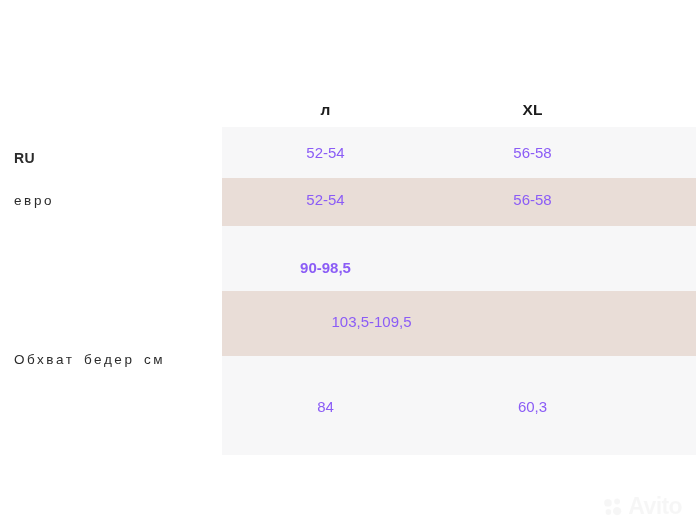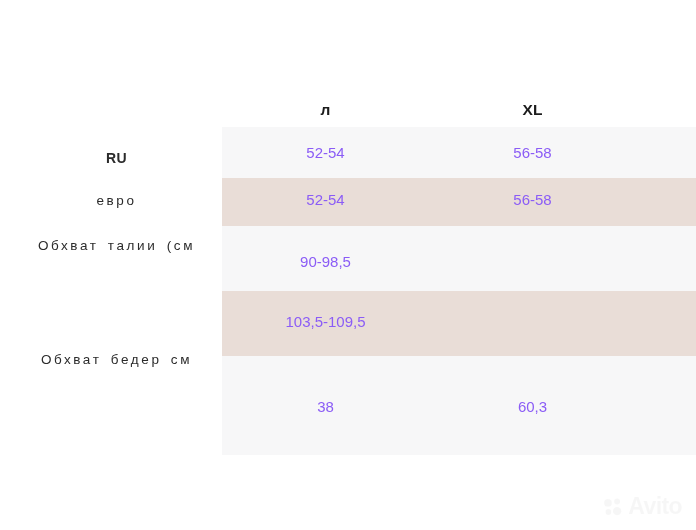--- a/index.html
+++ b/index.html
@@ -55,21 +55,20 @@
   
   .label-cell {
     position: absolute;
     left: 14px;
     width: 205px;
     font-size: 13.5px;
     color: #2b2b2b;
     letter-spacing: 2.6px;
     line-height: 24px;
     word-spacing: 3px;
-    text-align: center;
   }
   .label-cell.bold {
     font-weight: 700;
     letter-spacing: 0.3px;
     font-size: 14px;
   }
 
   
   .value-row {
     position: absolute;
@@ -128,32 +127,31 @@
     <div class="value-cell col-a">52-54</div>
     <div class="value-cell col-b">56-58</div>
   </div>
 
   <div class="label-cell" style="top:189px;">евро</div>
   <div class="value-row" style="top:191px;">
     <div class="value-cell col-a">52-54</div>
     <div class="value-cell col-b">56-58</div>
   </div>
 
-  <div class="label-cell" style="top:234px;">Обхват талии (см</div>
-  <div class="value-row" style="top:253px;">
+  <div class="value-row" style="top:259px;font-weight:bold;">
     <div class="value-cell col-a">90-98,5</div>
   </div>
 
   <div class="label-cell" style="top:300px;margin-top:48px;">Обхват бедер см</div>
-  <div class="value-row" style="top:313px;">
+  <div class="value-row" style="top:313px;margin-left:46px;">
     <div class="value-cell col-a">103,5-109,5</div>
   </div>
 
   <div class="value-row" style="top:398px;">
-    <div class="value-cell col-a">38</div>
+    <div class="value-cell col-a">84</div>
     <div class="value-cell col-b">60,3</div>
   </div>
 
   <div class="watermark">
     <svg class="wm-dots" viewBox="0 0 24 24" aria-hidden="true">
       <circle cx="6.5" cy="7.5" r="4.2" fill="#f2f2f2"></circle>
       <circle cx="16.5" cy="6" r="3.2" fill="#f2f2f2"></circle>
       <circle cx="7" cy="17.5" r="3.2" fill="#f2f2f2"></circle>
       <circle cx="16.5" cy="16.5" r="4.6" fill="#f2f2f2"></circle>
     </svg>

